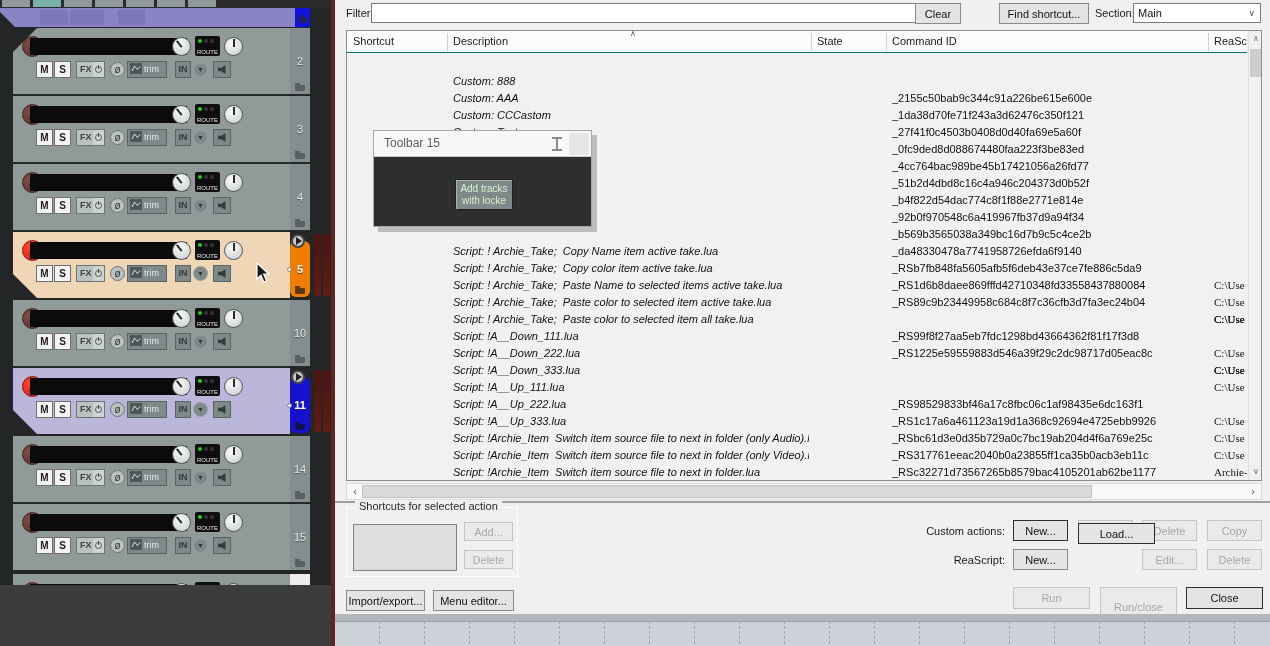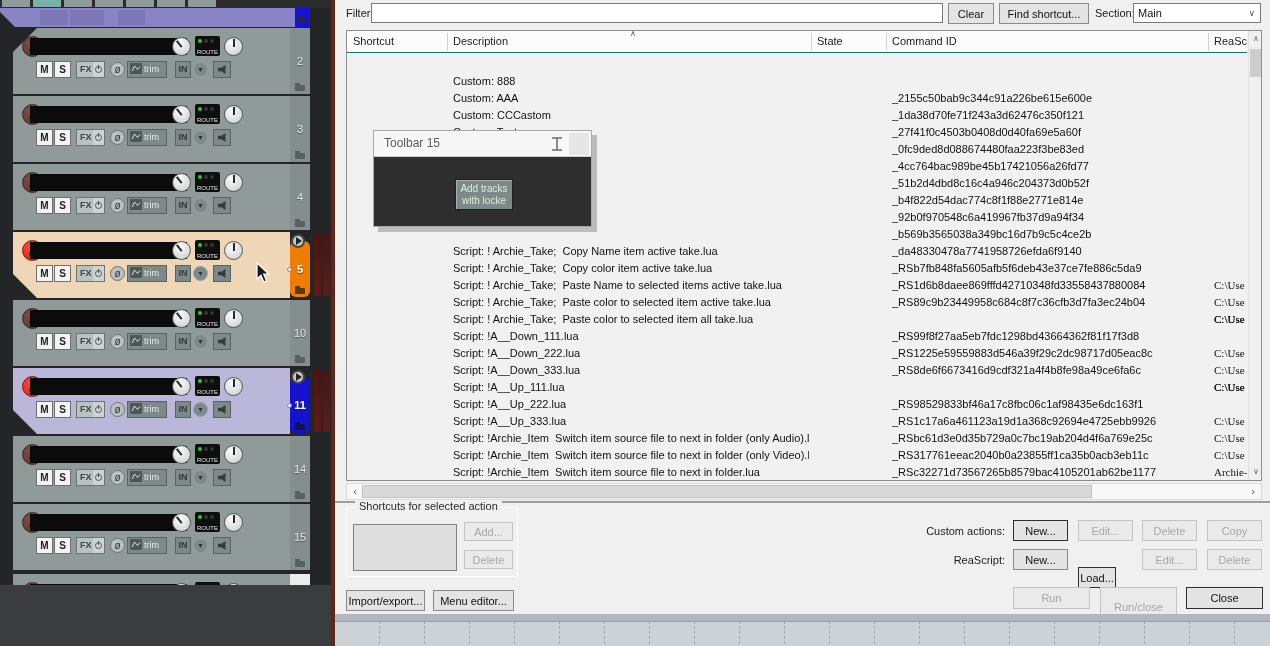--- a/index.html
+++ b/index.html
@@ -113,21 +113,21 @@
   .combo .arrow { position:absolute; right:5px; top:0; color:#555; font-size:9px; }
 
   .listwrap { position:absolute; left:11px; top:30px; width:916px; height:451px; background:#f1f1f1;
     border:1px solid #8c8c8c; overflow:hidden; }
   .lheader { position:absolute; left:0; top:0; width:900px; height:22px; background:#fcfcfc;
     border-bottom:1px solid #0f766e; }
   .hcell { position:absolute; top:4px; color:#222; }
   .hsep { position:absolute; top:2px; width:1px; height:18px; background:#d2d2d2; }
   .sortmark { position:absolute; top:-2px; left:283px; font-size:8px; color:#555; }
   .lrow { position:absolute; left:0; width:900px; height:17px; line-height:17px; white-space:pre; }
-  .c-desc { position:absolute; left:106px; width:356px; overflow:hidden; }
+  .c-desc { position:absolute; left:106px; width:356px; overflow:hidden;font-style:italic; }
   .c-cmd  { position:absolute; left:545px; width:315px; overflow:hidden; }
   .c-rs   { position:absolute; left:867px; width:33px; overflow:hidden;font-family:Liberation Serif, serif; }
   .vscroll { position:absolute; left:901px; top:0; width:14px; height:449px; background:#f0f0f0;
     border-left:1px solid #e0e0e0; }
   .vscroll .sa { position:absolute; left:0; width:14px; height:14px; text-align:center; font-size:8px;
     color:#666; line-height:14px; }
   .vthumb { position:absolute; left:1px; top:18px; width:12px; height:28px; background:#cdcdcd; }
   .hscroll { position:absolute; left:11px; top:483px; width:916px; height:17px; background:#f8f8f8;
     border:1px solid #dadada; }
   .hscroll .sa { position:absolute; top:0; width:14px; height:15px; text-align:center; font-size:11px;
@@ -485,21 +485,21 @@
   </div>
       </div>
     <div class="tcp-bottom"></div>
   </div>
 
   <div class="divider"></div>
 
   <div class="dialog">
     <span class="dlg-label" style="left:11px;top:7px">Filter:</span>
     <input class="filter-input" type="text" value="" style="">
-    <button class="btn" style="left:613px;top:3px;width:46px;height:21px">Clear</button>
+    <button class="btn" style="left:580px;top:3px;width:46px;height:21px">Clear</button>
     <button class="btn" style="left:664px;top:3px;width:90px;height:21px">Find shortcut...</button>
     <span class="dlg-label" style="left:760px;top:7px">Section:</span>
     <div class="combo">
       <span>Main</span>
       <span class="arrow">∨</span>
     </div>
 
     <div class="listwrap">
       <div class="lheader">
         <span class="hcell" style="left:6px">Shortcut</span>
@@ -588,21 +588,20 @@
     <span class="c-cmd">_RS99f8f27aa5eb7fdc1298bd43664362f81f17f3d8</span>
     <span class="c-rs">C:\Use</span>
   </div>
           <div class="lrow" style="top: 280px;">
     <span class="c-desc">Script: !A__Down_111.lua</span>
     <span class="c-cmd">_RS1225e59559883d546a39f29c2dc98717d05eac8c</span>
     <span class="c-rs">C:\Use</span>
   </div>
           <div class="lrow" style="top: 297px;">
     <span class="c-desc">Script: !A__Down_222.lua</span>
-    <span class="c-cmd">_RS8de6f6673416d9cdf321a4f4b8fe98a49ce6fa6c</span>
     <span class="c-rs">C:\Use</span>
   </div>
           <div class="lrow" style="top: 314px;">
     <span class="c-desc">Script: !A__Down_333.lua</span>
     <span class="c-rs">C:\Use</span>
   </div>
           <div class="lrow" style="top: 331px;">
     <span class="c-desc">Script: !A__Up_111.lua</span>
     <span class="c-cmd">_RS98529833bf46a17c8fbc06c1af98435e6dc163f1</span>
     <span class="c-rs">C:\Use</span>
@@ -660,21 +659,21 @@
     </div>
 
     <span class="dlg-label" style="left:540px;top:525px;width:130px;text-align:right;position:absolute">Custom actions:</span>
     <button class="btn strong" style="left:678px;top:520px;width:55px;height:21px">New...</button>
     <button class="btn disabled" style="left:743px;top:520px;width:55px;height:21px">Edit...</button>
     <button class="btn disabled" style="left:807px;top:520px;width:55px;height:21px">Delete</button>
     <button class="btn disabled" style="left:872px;top:520px;width:55px;height:21px">Copy</button>
 
     <span class="dlg-label" style="left:540px;top:554px;width:130px;text-align:right;position:absolute">ReaScript:</span>
     <button class="btn" style="left:678px;top:549px;width:55px;height:21px">New...</button>
-    <button class="btn strong" style="left:743px;top:567px;width:38px;height:21px">Load...</button>
+    <button class="btn strong" style="left:743px;top:523px;width:77px;height:21px">Load...</button>
     <button class="btn disabled" style="left:807px;top:549px;width:55px;height:21px">Edit...</button>
     <button class="btn disabled" style="left:872px;top:549px;width:55px;height:21px">Delete</button>
 
     <button class="btn" style="left:11px;top:590px;width:79px;height:21px">Import/export...</button>
     <button class="btn" style="left:98px;top:590px;width:81px;height:21px">Menu editor...</button>
     <button class="btn disabled" style="left:678px;top:587px;width:77px;height:22px">Run</button>
     <button class="btn disabled" style="left:765px;top:587px;width:77px;height:39px">Run/close</button>
     <button class="btn strong" style="left:851px;top:587px;width:77px;height:22px">Close</button>
   </div>
 

